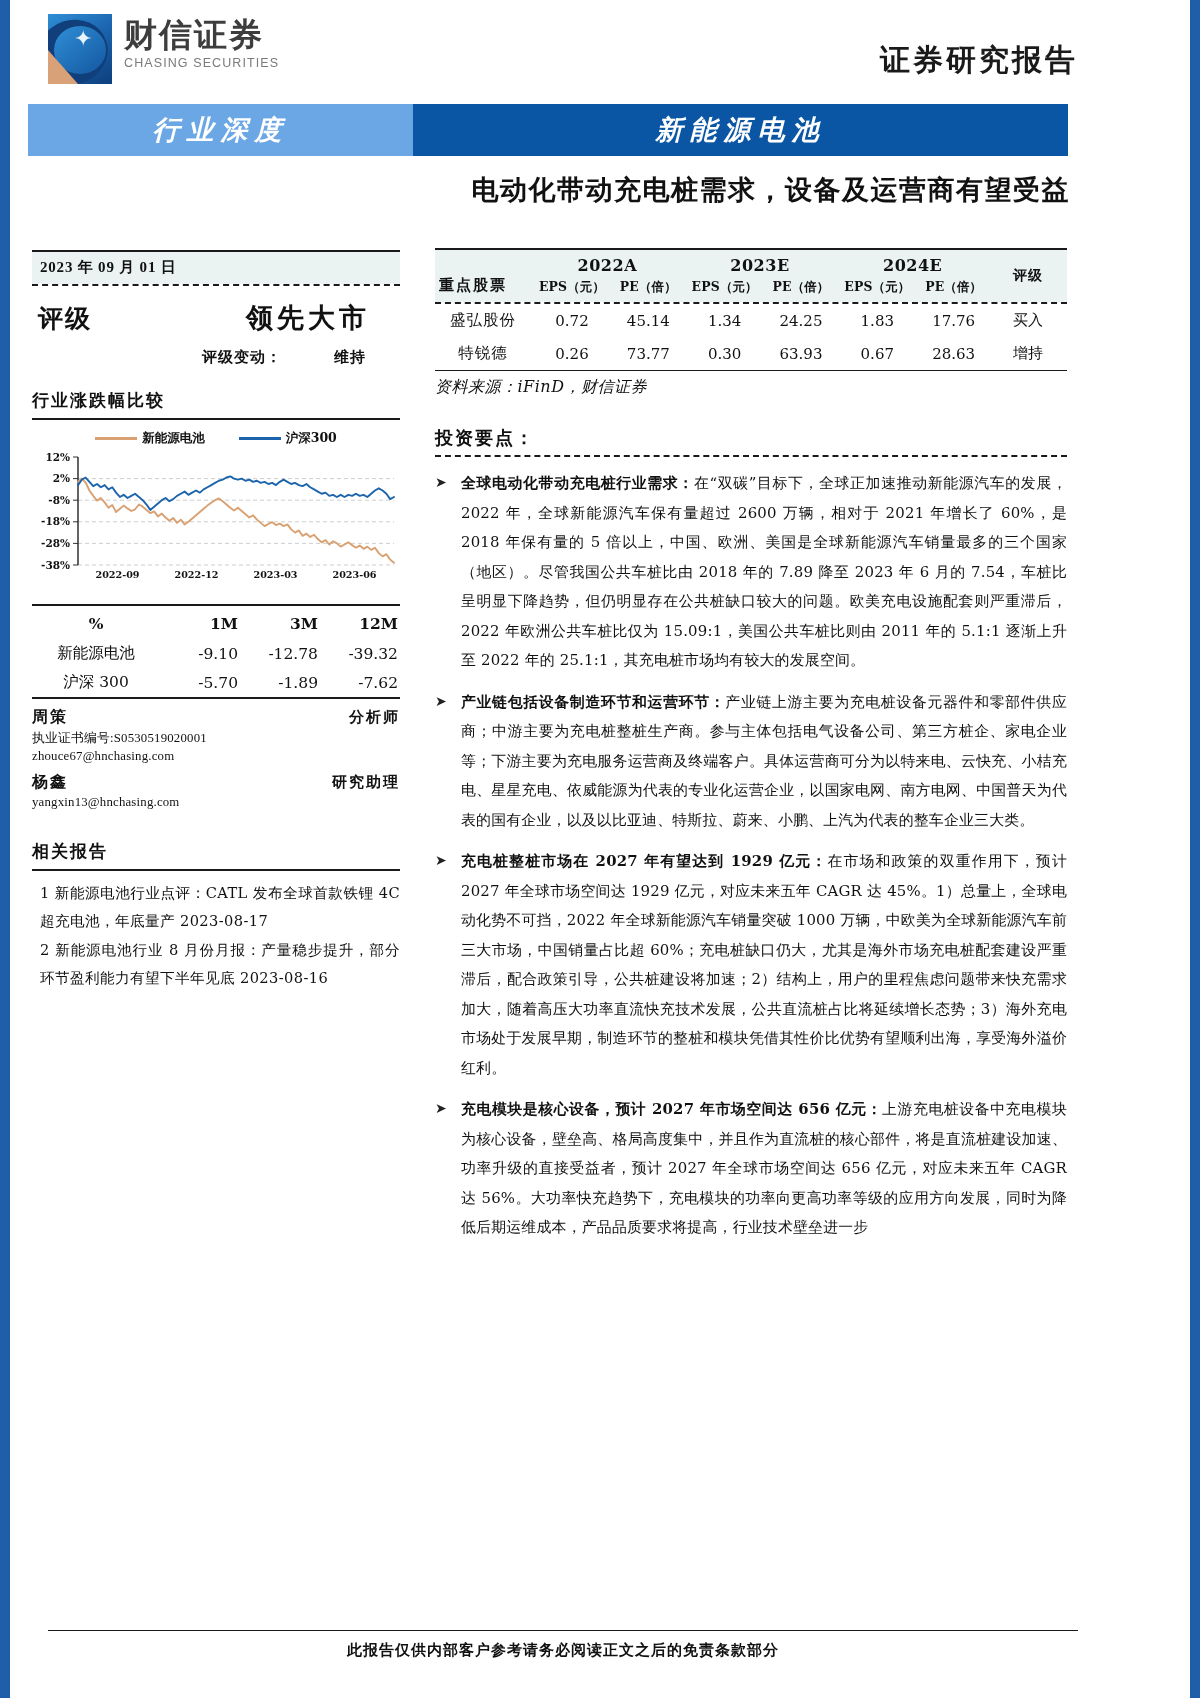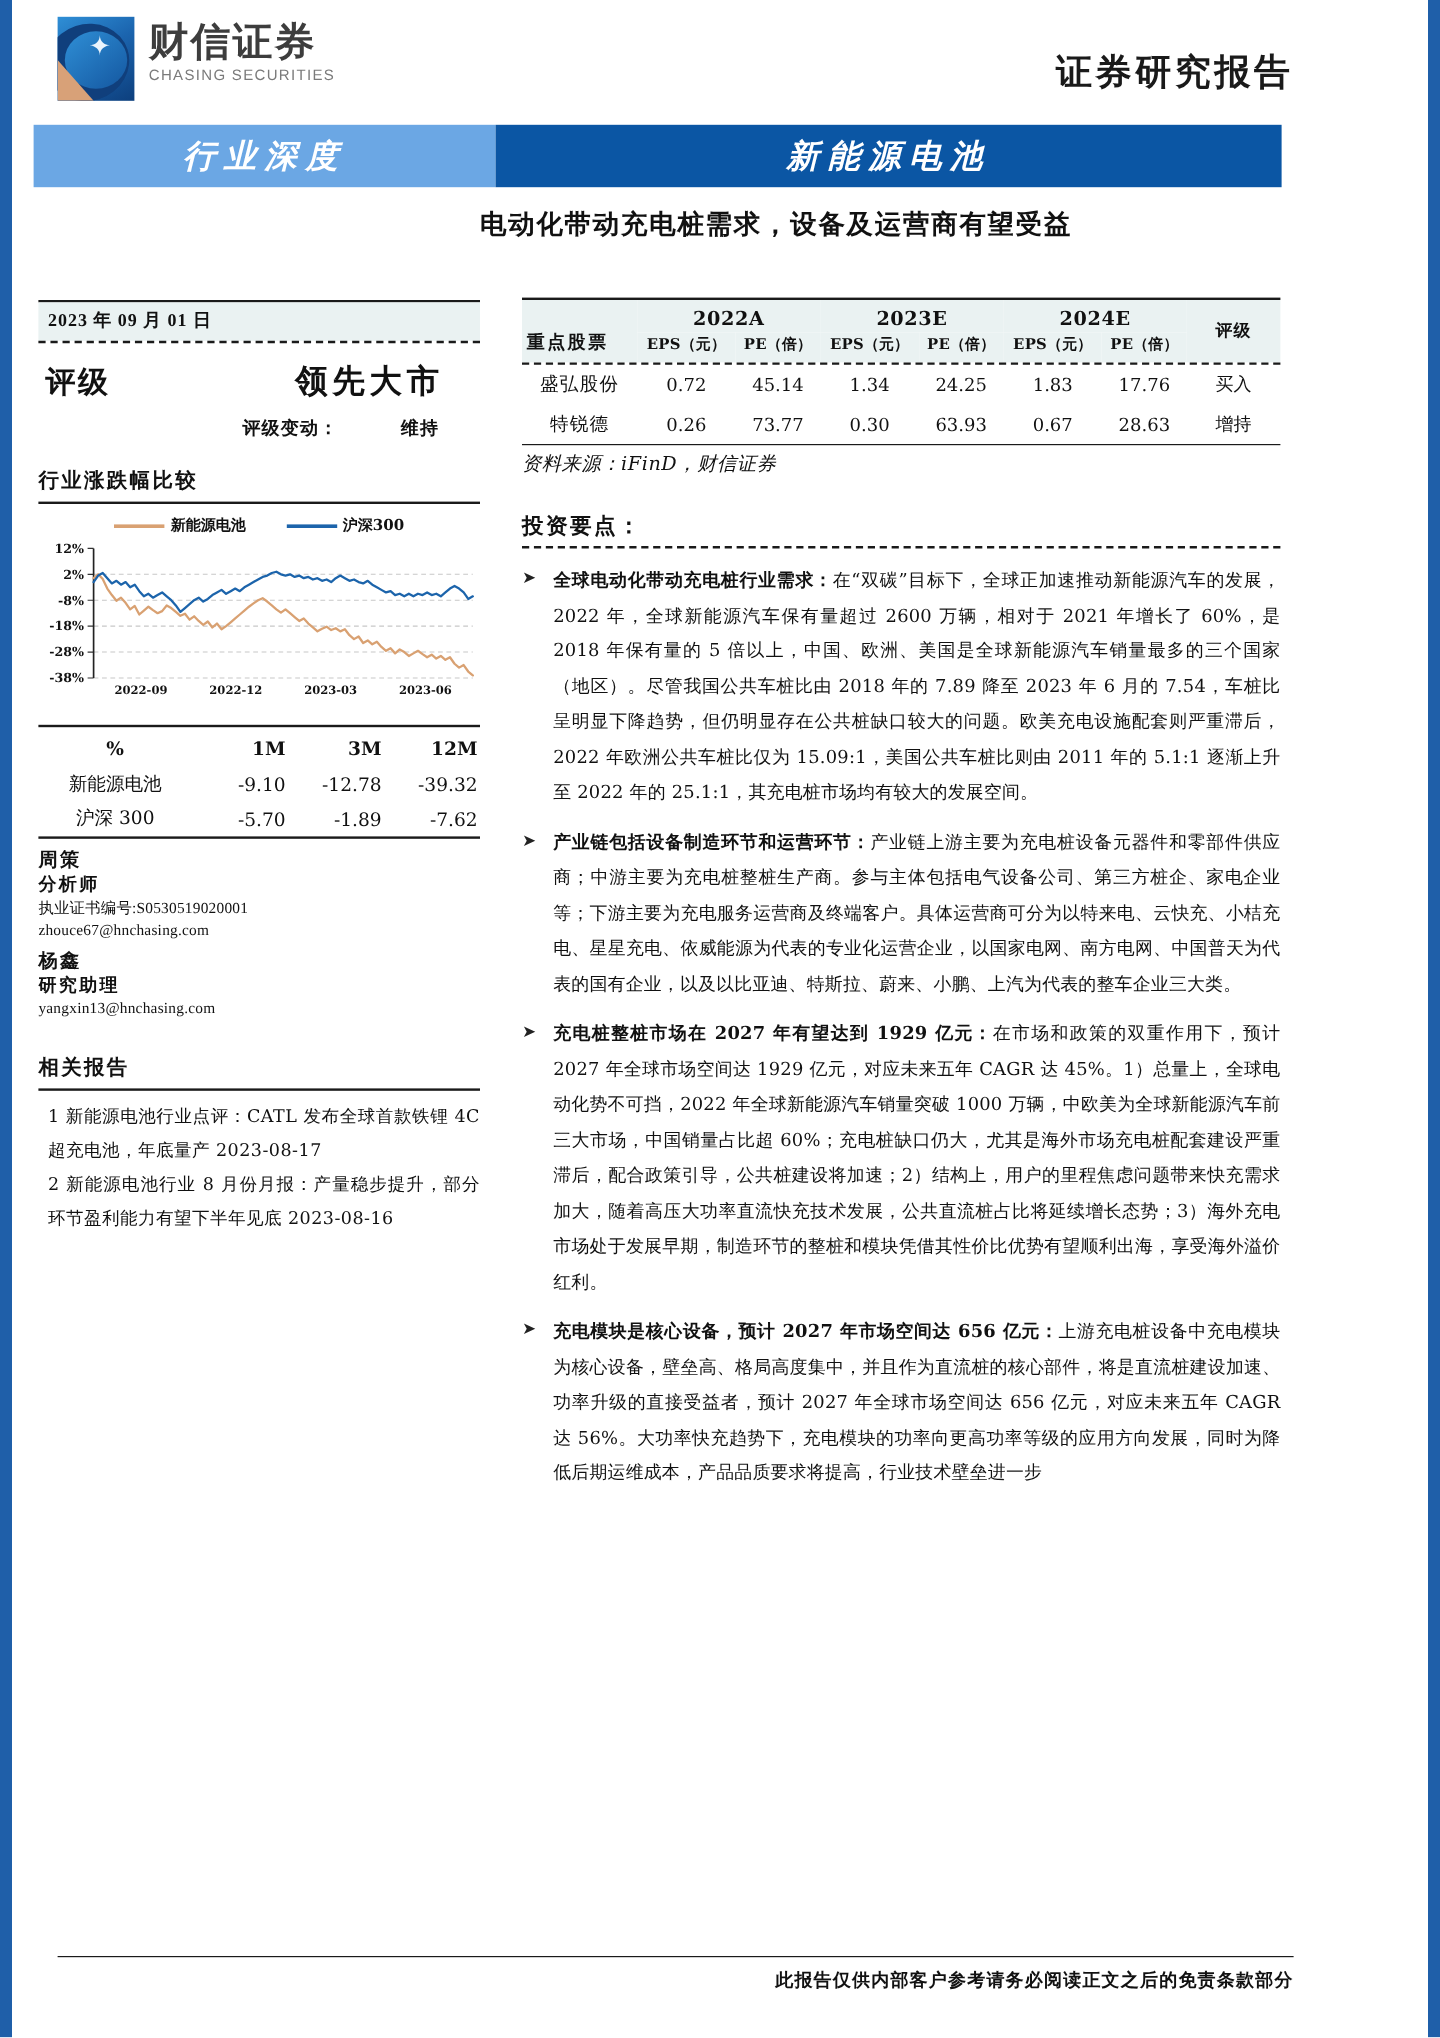--- a/index.html
+++ b/index.html
@@ -86,23 +86,23 @@
     flex: 1; height: 52px; background: #0b56a4;
     display: flex; align-items: center; justify-content: center;
   }
   .banner-left span, .banner-right span {
     color: #ffffff; font-size: 27px; font-weight: 700; letter-spacing: 7px;
     font-family: "DejaVu Serif", serif;
     font-style: italic;
   }
   
   .doc-title {
-    position: absolute; left: 400px; top: 172px; width: 650px;
-    text-align: left;
-    font-size: 22px; font-weight: 700; letter-spacing: 1.5px;
+    position: absolute; left: 420px; top: 172px; width: 650px;
+    text-align: right;
+    font-size: 27px; font-weight: 700; letter-spacing: 1.5px;
     font-family: "DejaVu Serif", serif;
     color: #111;
   }
   
   .left-col { position: absolute; left: 32px; top: 250px; width: 368px; }
   .rule-thick { border-top: 2.2px solid #1a1a1a; }
   .rule-thin { border-top: 1px solid #1a1a1a; }
   .rule-dash { border-top: 2px dashed #1a1a1a; }
   .date-band {
     background: #eaf2f2; padding: 6px 6px 7px 8px;
@@ -136,21 +136,21 @@
   .plot svg { display: block; }
   
   .perf { width: 368px; margin-top: 4px; border-collapse: collapse; font-family: "DejaVu Serif", serif; }
   .perf th, .perf td { font-size: 15.5px; padding: 4px 2px; }
   .perf th { font-weight: 700; }
   .perf .c1 { text-align: center; width: 128px; }
   .perf .cN { text-align: right; width: 80px; }
   .perf tr.head th { padding-bottom: 6px; }
   
   .analyst-block { margin-top: 8px; }
-  .analyst-line { display: flex; justify-content: space-between; align-items: baseline; flex-direction: column; }
+  .analyst-line { display: flex; justify-content: space-between; align-items: baseline; }
   .analyst-name { font-size: 16px; font-weight: 700; letter-spacing: 2px; font-family: "DejaVu Serif", serif; }
   .analyst-role { font-size: 15px; font-weight: 700; letter-spacing: 2px; font-family: "DejaVu Serif", serif; }
   .analyst-meta { font-size: 12.8px; letter-spacing: .2px; margin-top: 2px; font-family: "Liberation Serif", serif; }
   
   .rel-item {
     font-size: 14.6px; line-height: 1.95; letter-spacing: .4px;
     font-family: "DejaVu Serif", serif; text-align: justify;
     padding-left: 8px; text-indent: 0;
   }
   
@@ -174,21 +174,21 @@
     flex: 1; font-size: 14.9px; line-height: 1.98; text-align: justify;
     letter-spacing: .2px; font-family: "DejaVu Serif", serif;
   }
   .bullet .btext b { font-weight: 700; }
   
   .footer {
     position: absolute; left: 48px; bottom: 38px; width: 1030px;
   }
   .footer-rule { border-top: 1.6px solid #1a1a1a; }
   .footer-row {
-    display: flex; justify-content: flex-end;
+    display: flex; justify-content: center;
     padding-top: 10px; font-size: 15px; font-weight: 700; letter-spacing: 1px;
     font-family: "DejaVu Serif", serif;
   }
 </style>
 </head>
 <body>
 
 <div class="page">
 
   <div class="left-rail"></div>

